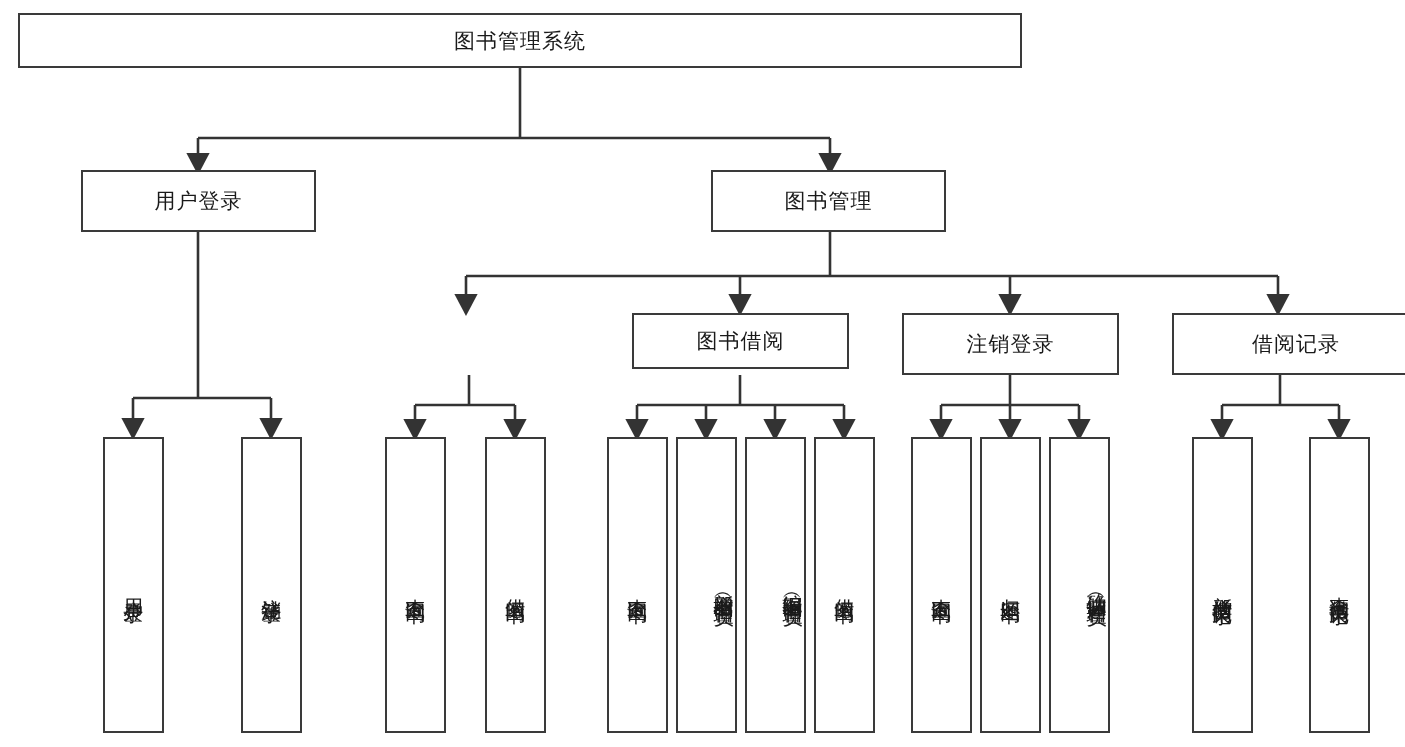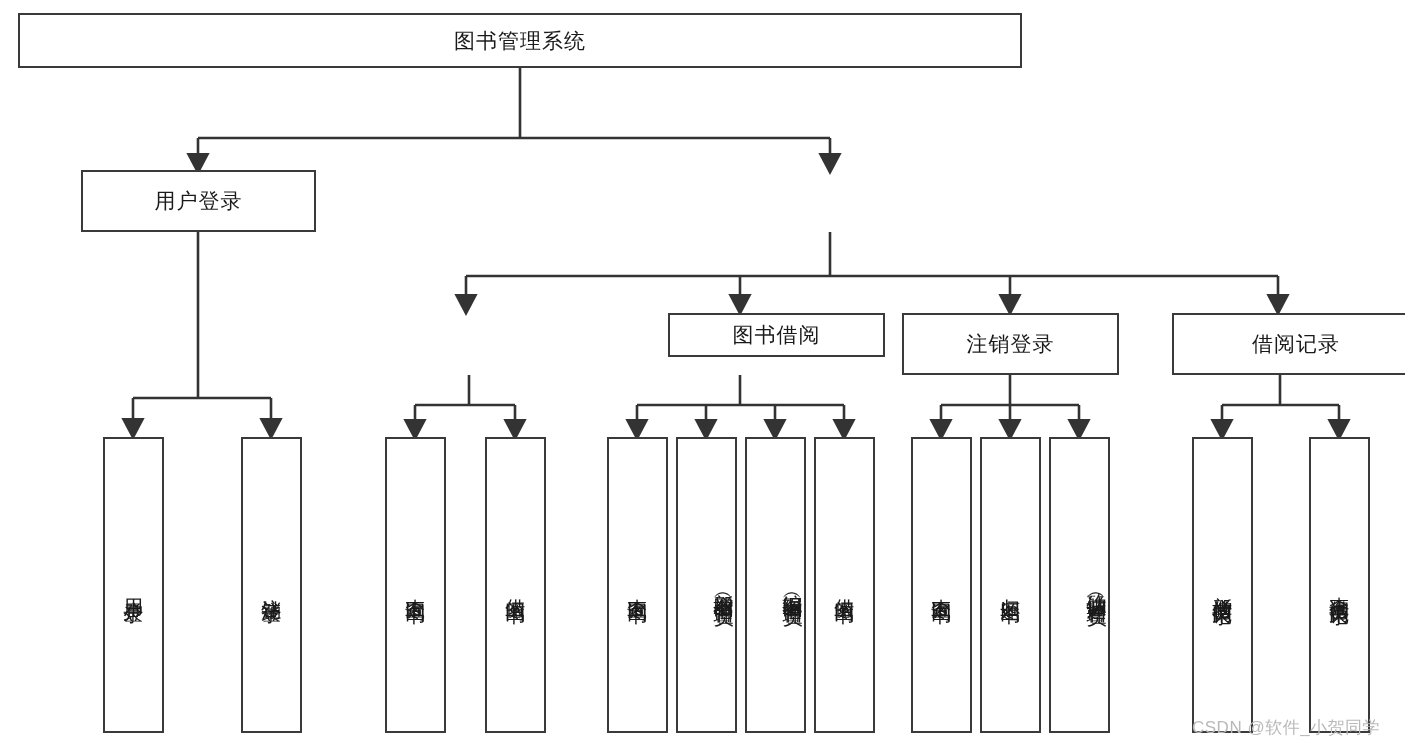--- a/index.html
+++ b/index.html
@@ -117,22 +117,25 @@
     </g>
   </svg>
 
   <div class="node node-h" style="left:18px; top:13px; width:1004px; height:55px;">
     <span>图书管理系统</span>
   </div>
 
   <div class="node node-h" style="left:81px; top:170px; width:235px; height:62px;">
     <span>用户登录</span>
   </div>
+  <div class="node node-h" style="left:711px; top:170px; width:235px; height:62px;">
+    <span>图书管理</span>
+  </div>
 
-  <div class="node node-h" style="left:632px; top:313px; width:217px; height:44px;margin-left:36px;">
+  <div class="node node-h" style="left:632px; top:313px; width:217px; height:56px;">
     <span>图书借阅</span>
   </div>
   <div class="node node-h" style="left:902px; top:313px; width:217px; height:62px;">
     <span>注销登录</span>
   </div>
   <div class="node node-h" style="left:1172px; top:313px; width:248px; height:62px;">
     <span>借阅记录</span>
   </div>
 
   <div class="node node-v mid" style="left:103px; top:437px; width:61px; height:296px;">
@@ -172,15 +175,14 @@
     <span>确认归还（管理员）</span>
   </div>
 
   <div class="node node-v mid" style="left:1192px; top:437px; width:61px; height:296px;">
     <span>新增借阅记录</span>
   </div>
   <div class="node node-v mid" style="left:1309px; top:437px; width:61px; height:296px;">
     <span>查询借阅记录</span>
   </div>
 
-  <div class="watermark" style="left:1192px; top:716px;">CSDN @软件_小贺同学</div>
 
 </div>
 
 </body></html>

